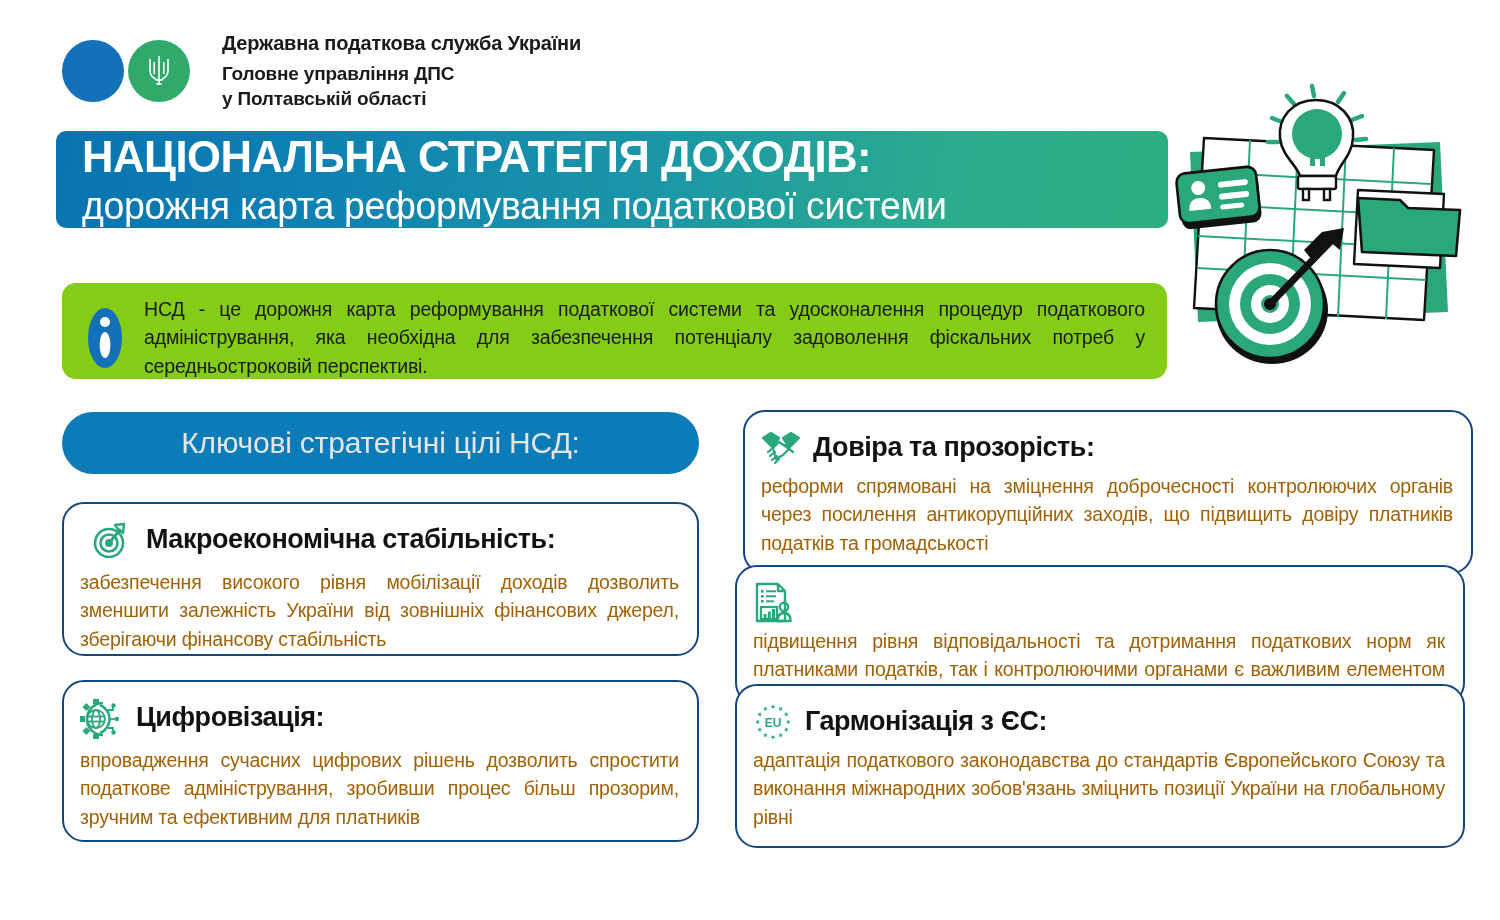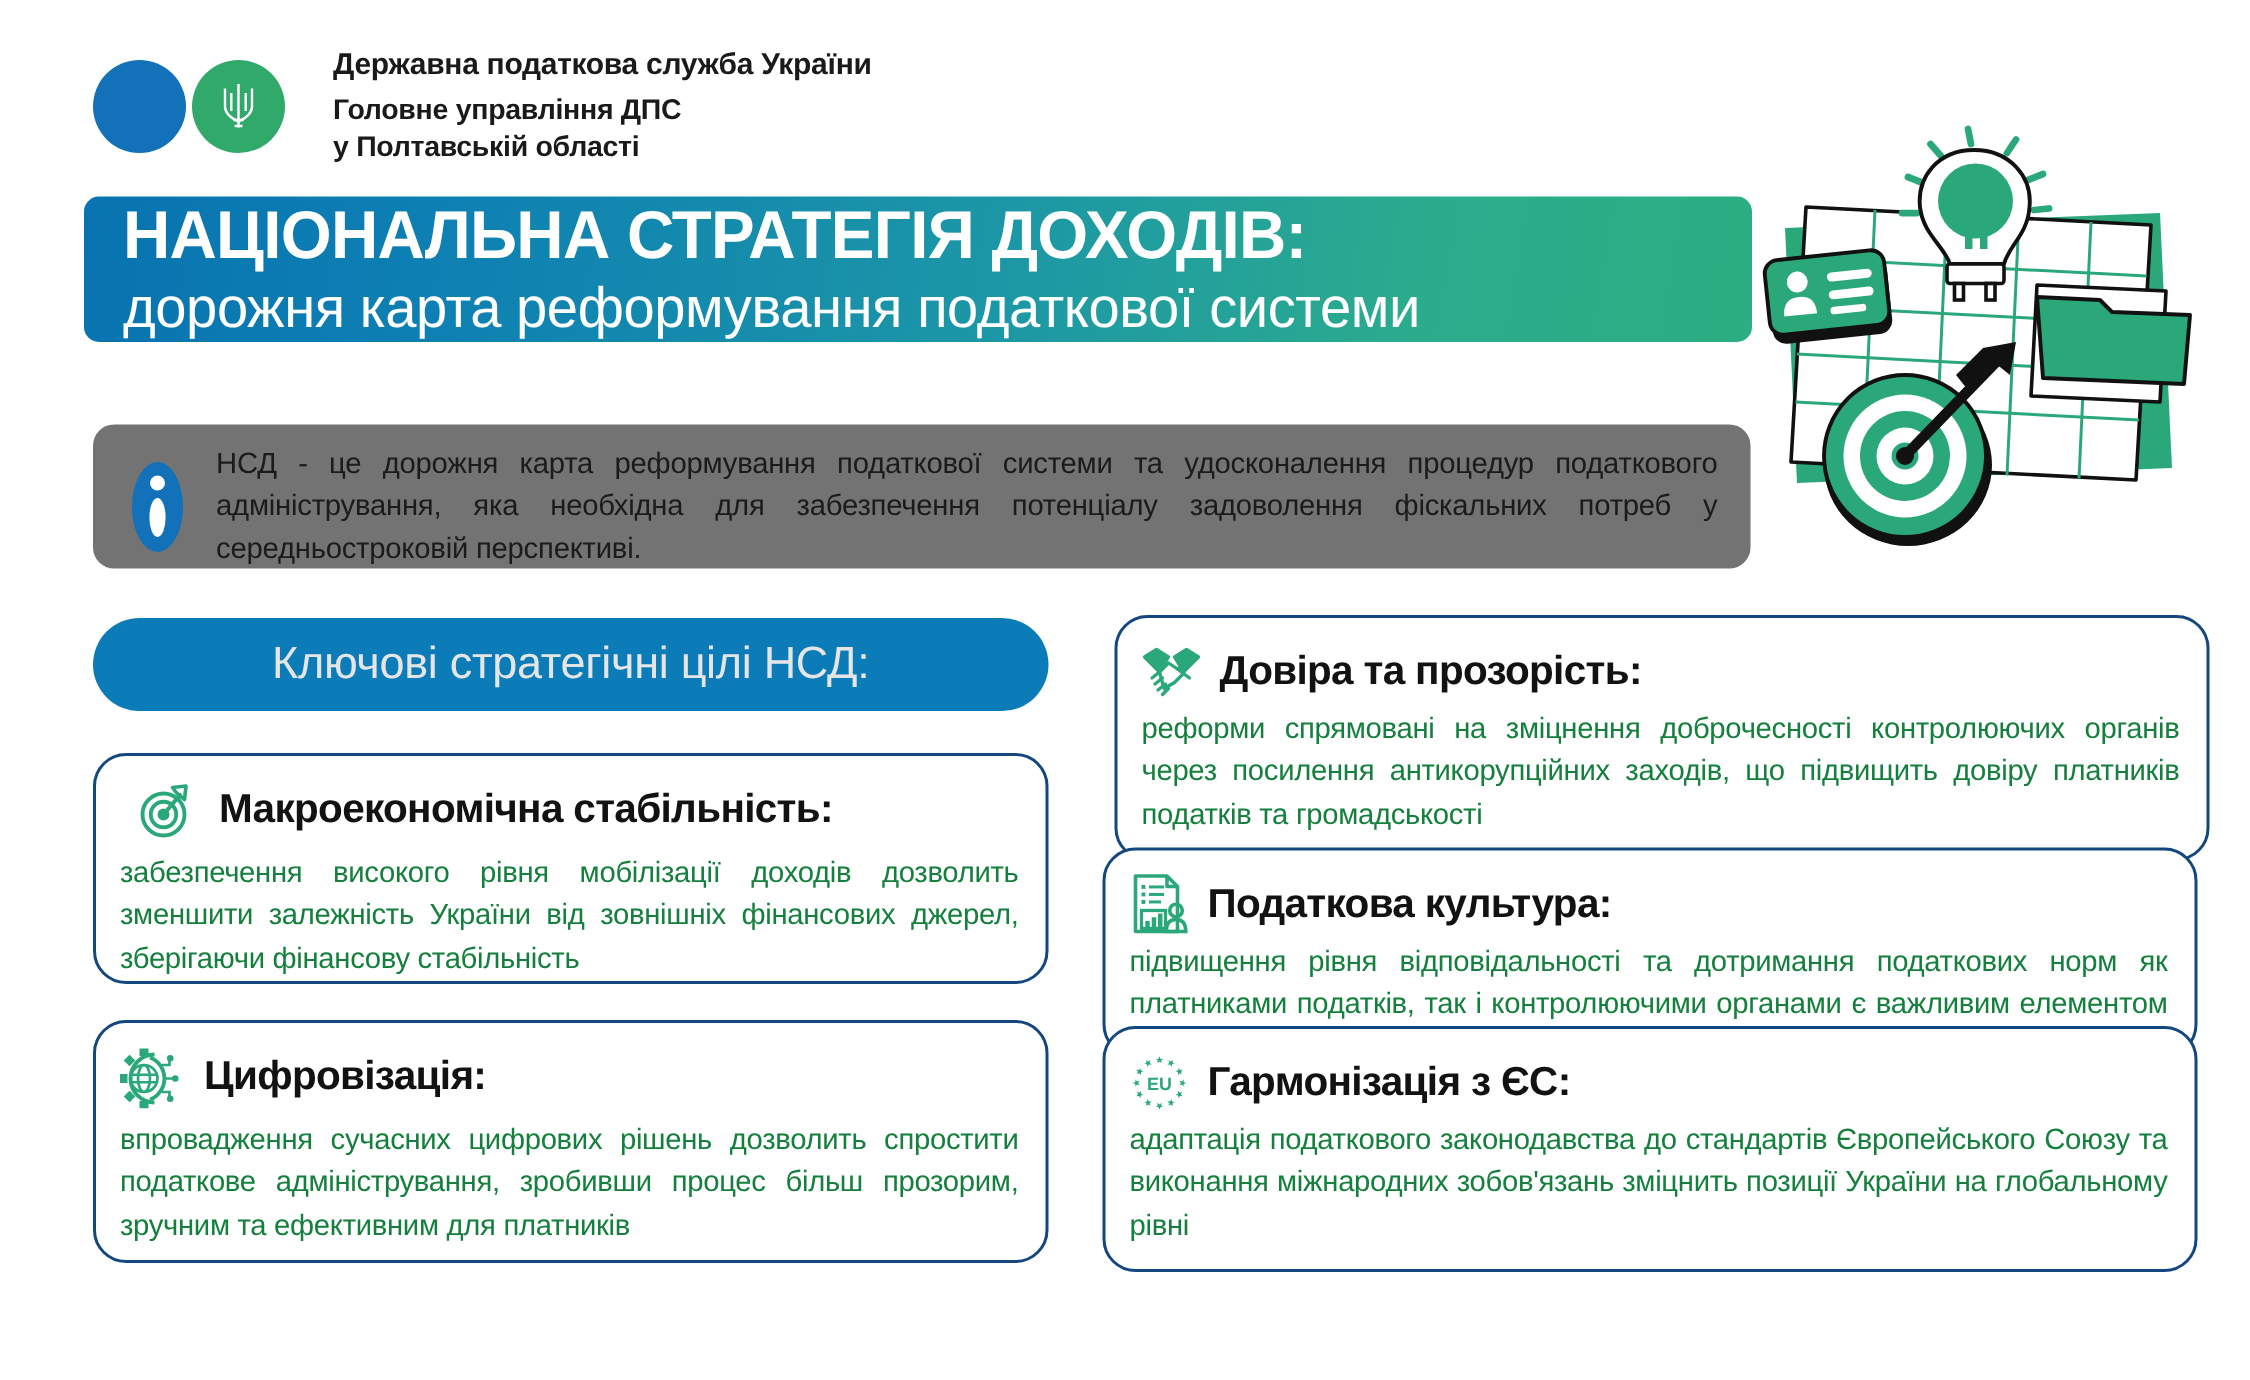--- a/index.html
+++ b/index.html
@@ -103,21 +103,21 @@
     transform-origin: left center;
   }
 
   
   #info-box {
     position: absolute;
     left: 62px;
     top: 283px;
     width: 1105px;
     height: 96px;
-    background: #737373;
+    background: #84cc16;
     border-radius: 14px;
     box-sizing: border-box;
     display: flex;
     align-items: center;
     padding: 13px 22px 0 22px;
   }
   #info-icon {
     flex: 0 0 auto;
     width: 42px;
     height: 62px;
@@ -195,21 +195,21 @@
     font-size: 27px;
     font-weight: bold;
     color: #121212;
     letter-spacing: -0.45px;
     white-space: nowrap;
     line-height: 1.1;
   }
   .card-body {
     font-size: 19.5px;
     line-height: 1.45;
-    color: #15803d;
+    color: #a16207;
     text-align: justify;
     text-align-last: left;
     letter-spacing: -0.2px;
     padding: 0 2px;
   }
 
   
   #card-macro {
     left: 62px; top: 502px; width: 637px; height: 154px;
   }
@@ -458,21 +458,20 @@
           <rect x="11.5" y="33" width="3" height="4"></rect>
           <rect x="15.8" y="30.5" width="3" height="6.5"></rect>
           <rect x="20" y="28" width="3" height="9"></rect>
         </g>
         <g fill="none" stroke="#2BA87A" stroke-width="2.4">
           <circle cx="32" cy="26" r="4.2"></circle>
           <path d="M25.5 40 Q25.5 32 32 32 Q38.5 32 38.5 40 Z"></path>
         </g>
       </svg>
     </span>
-    <span class="card-title">Податкова культура:</span>
   </div>
   <div class="card-body">підвищення рівня відповідальності та дотримання податкових норм як платниками податків, так і контролюючими органами є важливим елементом реформи</div>
 </div>
 
 <div class="card" id="card-eu">
   <div class="card-head">
     <span class="card-icon">
       <svg width="46" height="44" viewBox="0 0 46 44" aria-hidden="true">
         <g fill="#2BA87A">
           <g transform="translate(23,22)">

